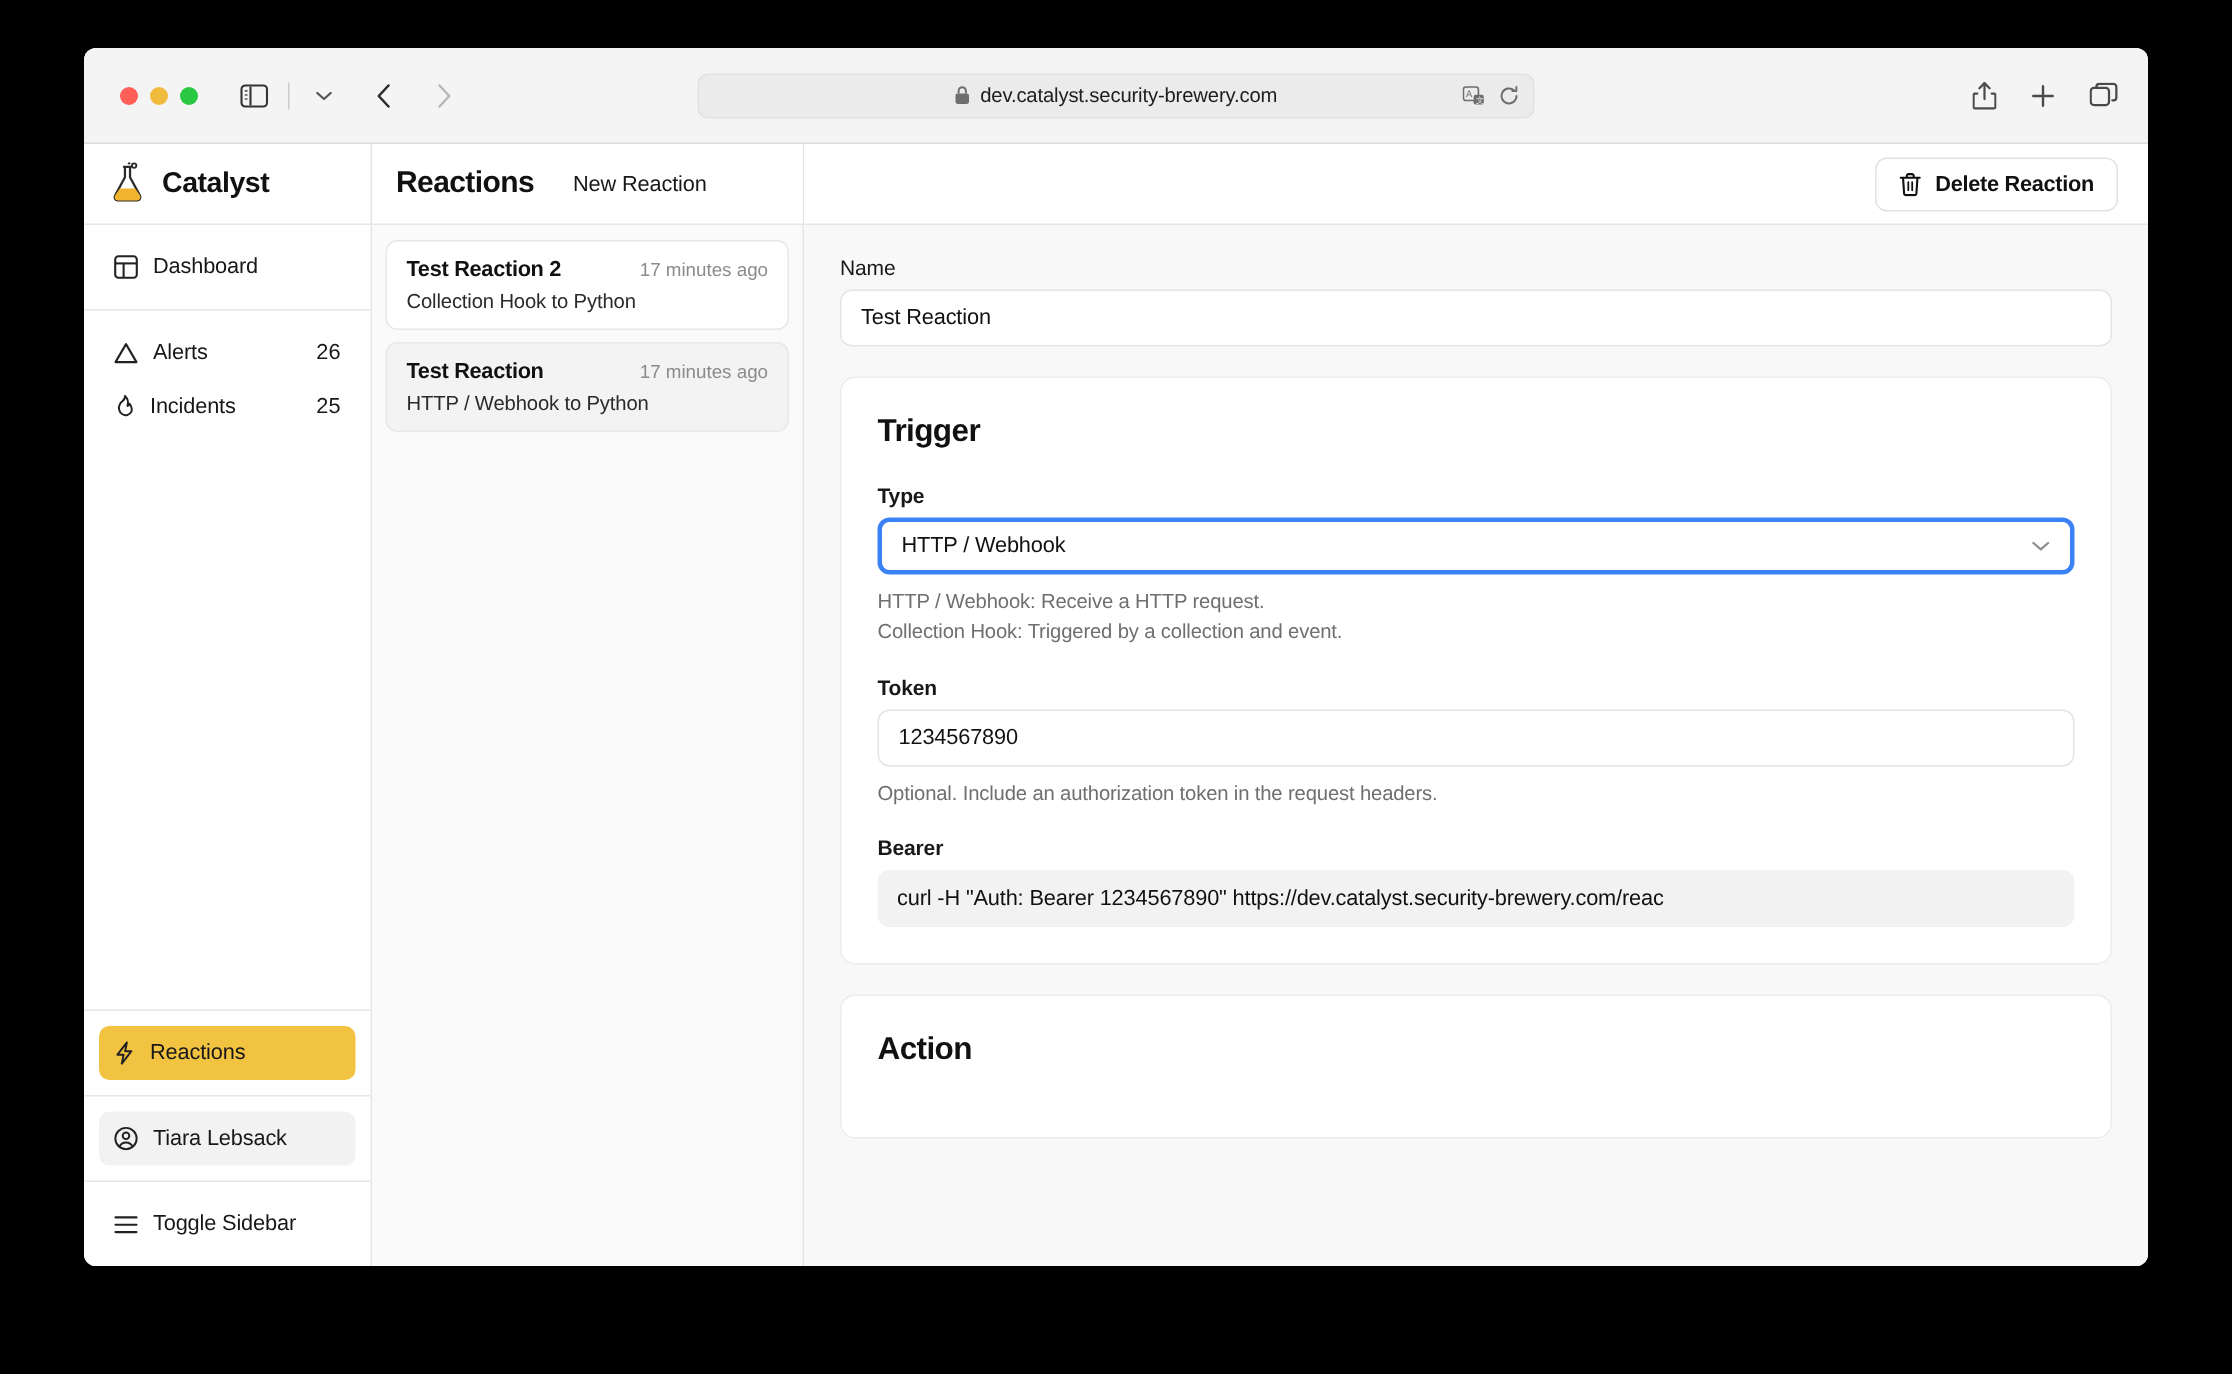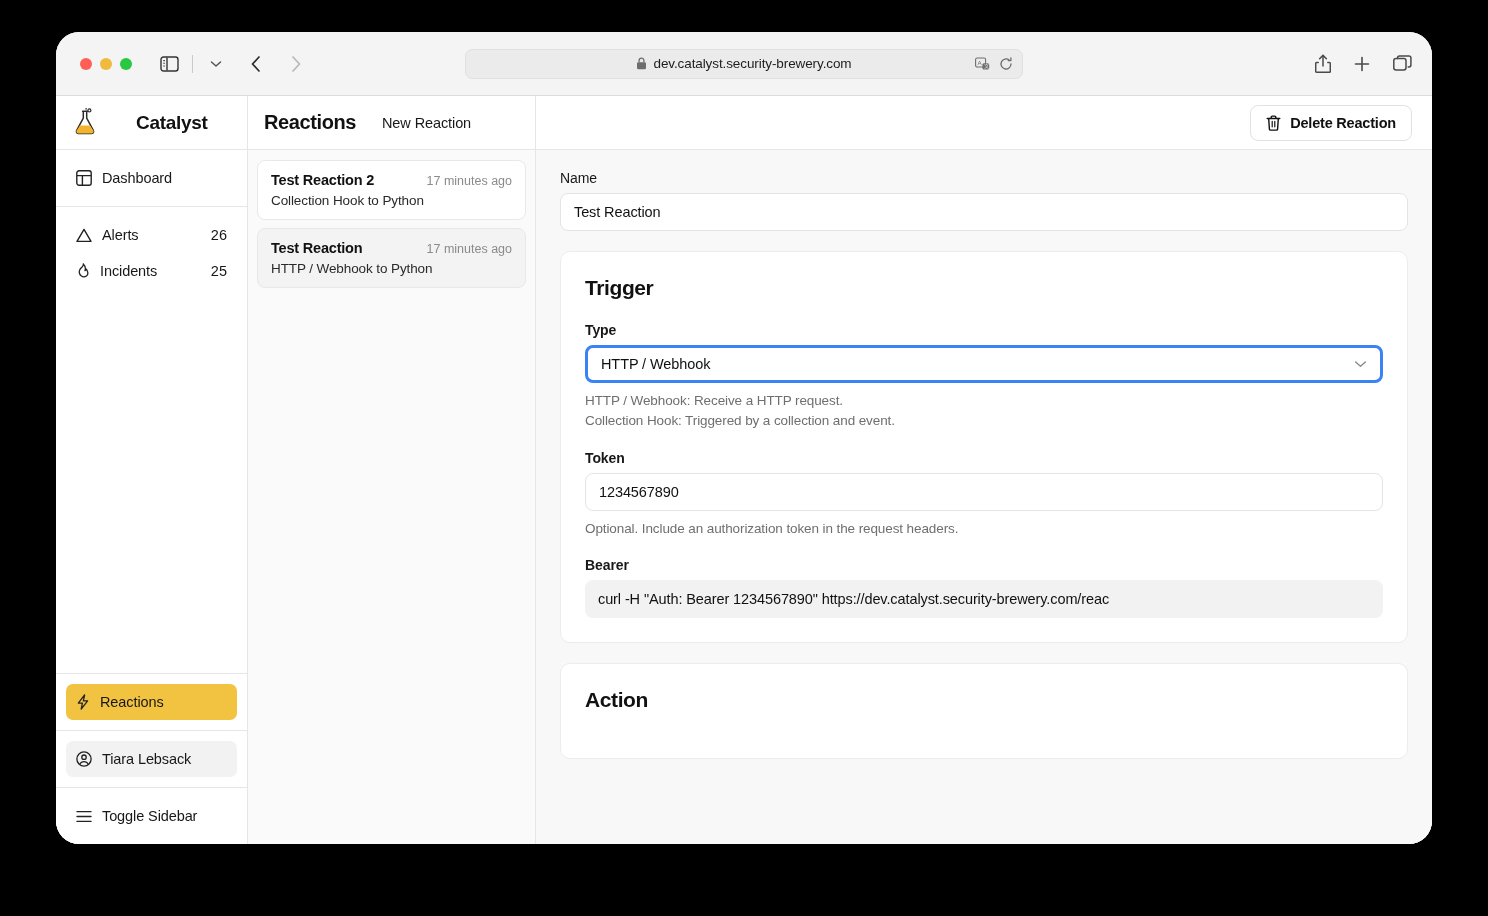--- a/index.html
+++ b/index.html
@@ -13,21 +13,21 @@
   }
 
   
   .browser-window {
     position: absolute;
     left: 56px;
     top: 32px;
     width: 1376px;
     height: 812px;
     background: #ffffff;
-    border-radius: 23px;
+    border-radius: 8px;
     overflow: hidden;
     box-shadow: 0 18px 50px rgba(0,0,0,0.45);
   }
 
   
   .toolbar {
     height: 64px;
     background: #f4f4f4;
     border-bottom: 1px solid #dcdcdc;
     display: flex;
@@ -112,21 +112,20 @@
     align-items: center;
     gap: 10px;
     padding: 0 16px;
     border-bottom: 1px solid #e6e6e6;
   }
   .brand-name {
     font-size: 19px;
     font-weight: bold;
     color: #111111;
     letter-spacing: -0.3px;
-    margin-left: 28px;
   }
   .nav-section { padding: 10px 10px; }
   .nav-section.bordered { border-bottom: 1px solid #e6e6e6; }
   .nav-item {
     display: flex;
     align-items: center;
     gap: 10px;
     height: 36px;
     padding: 0 10px;
     border-radius: 7px;

